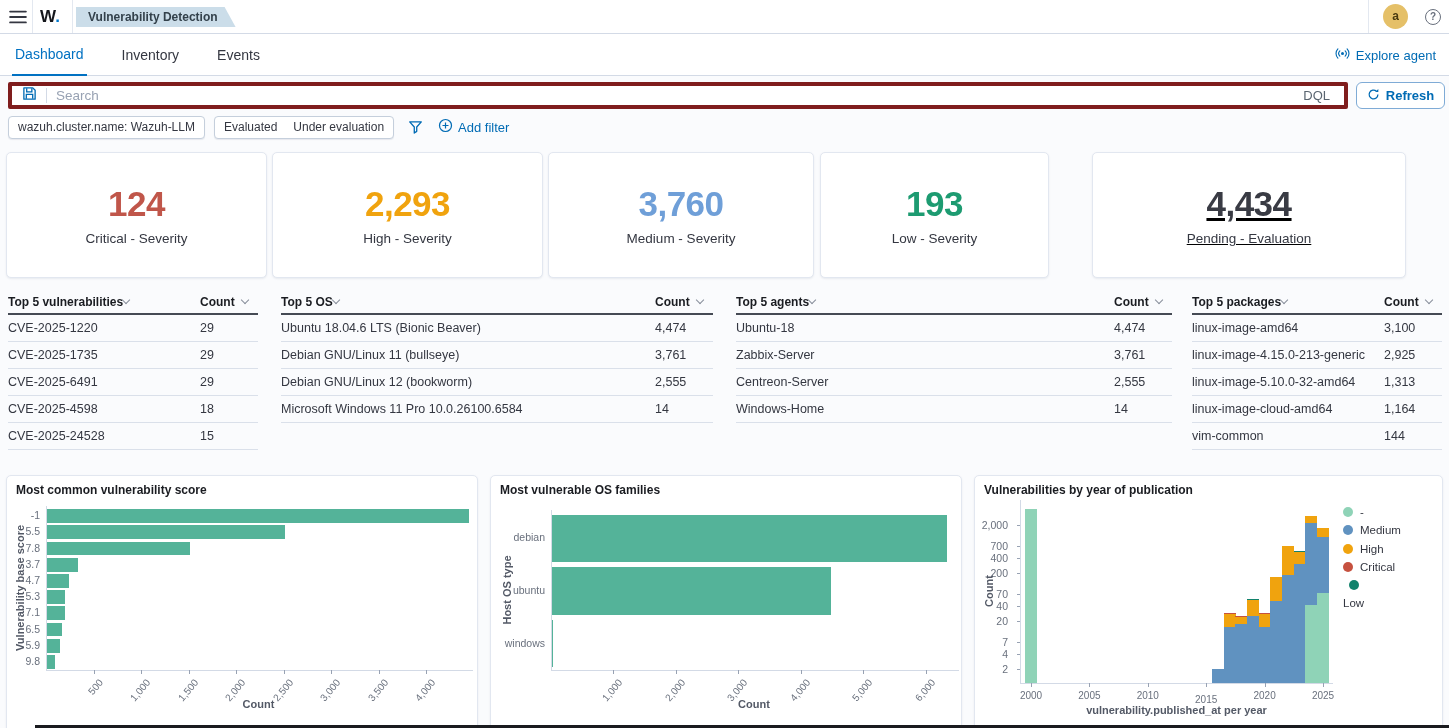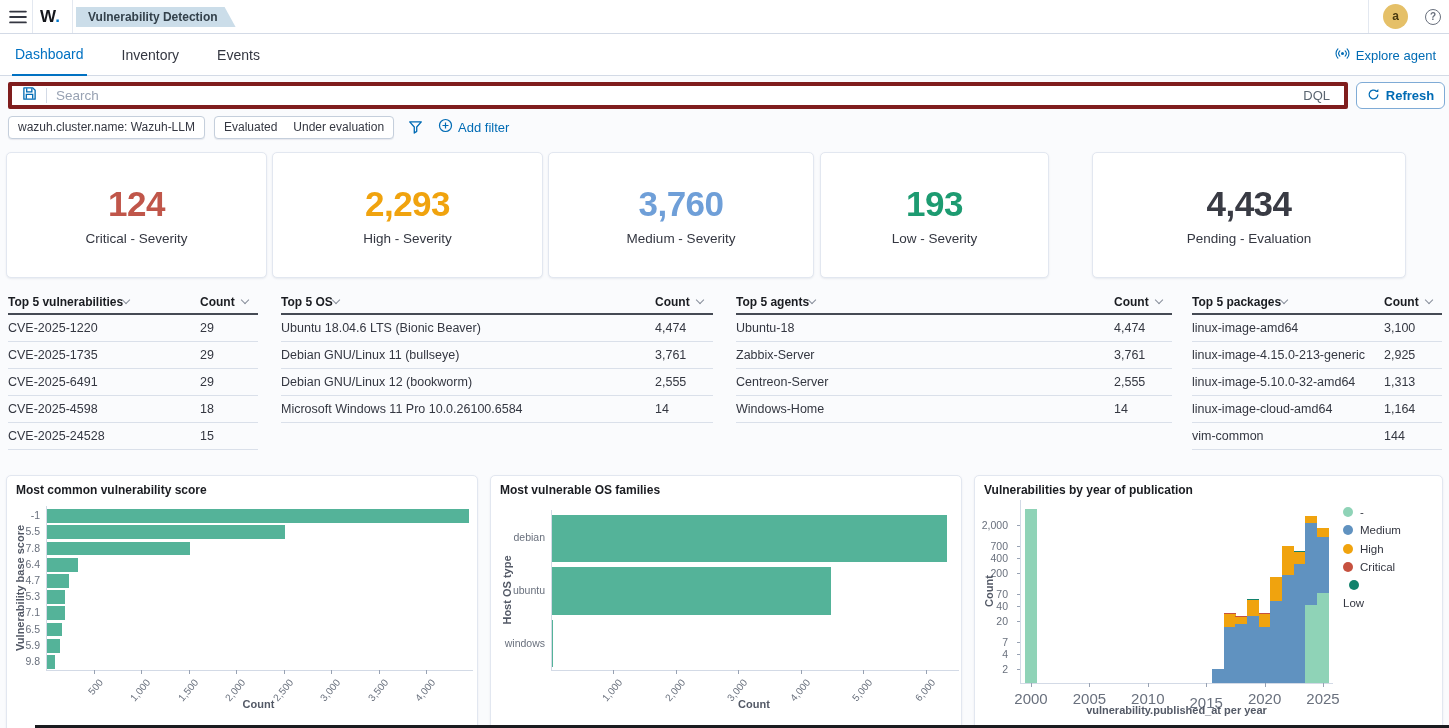--- a/index.html
+++ b/index.html
@@ -77,21 +77,21 @@
   .panel { position:absolute; top:475px; height:258px; background:#fff; border:1px solid #E2E7F0;
            border-radius:5px; box-shadow:0 1px 2px rgba(152,162,179,.18); }
   .panel-title { position:absolute; left:9px; top:7px; font-size:12px; font-weight:700; color:#1A1C21; }
   .plot { position:absolute; left:0; top:0; right:0; bottom:0; }
   .axis-line { position:absolute; background:#D3DAE6; }
   .tickmark { position:absolute; background:#98A2B3; }
   .cat-label, .ytick { position:absolute; font-size:10.5px; color:#69707D; text-align:right; white-space:nowrap; }
   .rtick-anchor { position:absolute; width:0; height:0; }
   .rtick { position:absolute; right:0; top:0; font-size:10px; color:#69707D; white-space:nowrap;
            transform:rotate(-50deg); transform-origin:100% 0; }
-  .xtick { position:absolute; font-size:15px; color:#69707D; text-align:center; white-space:nowrap; }
+  .xtick { position:absolute; font-size:10px; color:#69707D; text-align:center; white-space:nowrap; }
   .axis-title { position:absolute; font-size:11px; font-weight:700; color:#535966; text-align:center; }
   .bar { position:absolute; }
   .legend-item { position:absolute; display:flex; align-items:center; gap:7px; font-size:11.5px;
                  color:#343741; cursor:pointer; }
   .legend-dot { width:10px; height:10px; border-radius:50%; flex:none; }
 
   .bottom-strip { position:absolute; left:35px; top:725px; width:1414px; height:3px; background:#1A1B1F; }
 </style>
 </head>
 <body>
@@ -184,21 +184,21 @@
         <div class="stat-label">High - Severity</div>
       </div>
       <div class="stat-card" style="left: 548px; width: 266px;">
         <div class="stat-num" style="color: rgb(111, 159, 216);">3,760</div>
         <div class="stat-label">Medium - Severity</div>
       </div>
       <div class="stat-card" style="left: 820px; width: 229px;">
         <div class="stat-num" style="color: rgb(29, 155, 113);">193</div>
         <div class="stat-label">Low - Severity</div>
       </div>
-      <div class="stat-card" style="left: 1092px; width: 314px;">
+      <div class="stat-card" style="left: 1092px; width: 314px; text-decoration: underline;">
         <div class="stat-num" style="color: rgb(57, 59, 68);">4,434</div>
         <div class="stat-label">Pending - Evaluation</div>
       </div>
     </div>
 
   <div id="tables-row">
       <div class="viz-table" style="left: 8px; width: 250px;">
         <div class="vt-head">
           <div class="vt-name">
             <span>Top 5 vulnerabilities</span>
@@ -360,21 +360,21 @@
     <div class="panel-title">Most common vulnerability score</div>
     <div class="plot" id="plot0">
         <div class="axis-line" style="left: 39px; top: 30px; width: 1px; height: 164px;"></div>
         <div class="axis-line" style="left: 39px; top: 194px; width: 427px; height: 1px;"></div>
         <div class="cat-label" style="left: 0px; top: 33.1px; width: 33px;">-1</div>
         <div class="bar" style="left: 40px; top: 33.25px; width: 421.577px; height: 13.7px; background: rgb(84, 179, 153);"></div>
         <div class="cat-label" style="left: 0px; top: 49.3px; width: 33px;">5.5</div>
         <div class="bar" style="left: 40px; top: 49.45px; width: 237.696px; height: 13.7px; background: rgb(84, 179, 153);"></div>
         <div class="cat-label" style="left: 0px; top: 65.5px; width: 33px;">7.8</div>
         <div class="bar" style="left: 40px; top: 65.65px; width: 142.617px; height: 13.7px; background: rgb(84, 179, 153);"></div>
-        <div class="cat-label" style="left: 0px; top: 81.7px; width: 33px;">6.4</div>
+        <div class="cat-label" style="left: 0px; top: 81.7px; width: 33px;">3.7</div>
         <div class="bar" style="left: 40px; top: 81.85px; width: 30.9004px; height: 13.7px; background: rgb(84, 179, 153);"></div>
         <div class="cat-label" style="left: 0px; top: 97.9px; width: 33px;">4.7</div>
         <div class="bar" style="left: 40px; top: 98.05px; width: 22.3434px; height: 13.7px; background: rgb(84, 179, 153);"></div>
         <div class="cat-label" style="left: 0px; top: 114.1px; width: 33px;">5.3</div>
         <div class="bar" style="left: 40px; top: 114.25px; width: 17.5895px; height: 13.7px; background: rgb(84, 179, 153);"></div>
         <div class="cat-label" style="left: 0px; top: 130.3px; width: 33px;">7.1</div>
         <div class="bar" style="left: 40px; top: 130.45px; width: 17.5895px; height: 13.7px; background: rgb(84, 179, 153);"></div>
         <div class="cat-label" style="left: 0px; top: 146.5px; width: 33px;">6.5</div>
         <div class="bar" style="left: 40px; top: 146.65px; width: 15.2125px; height: 13.7px; background: rgb(84, 179, 153);"></div>
         <div class="cat-label" style="left: 0px; top: 162.7px; width: 33px;">5.9</div>

